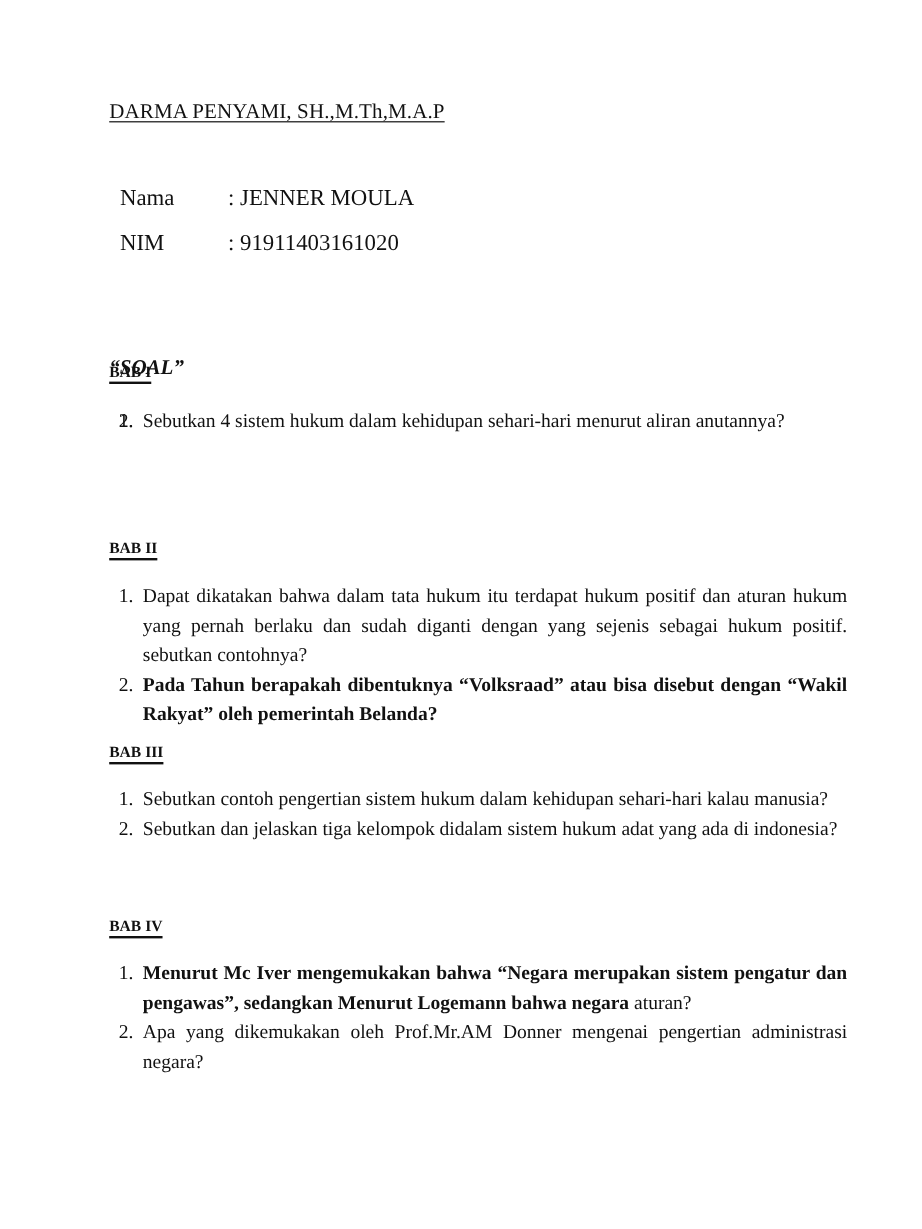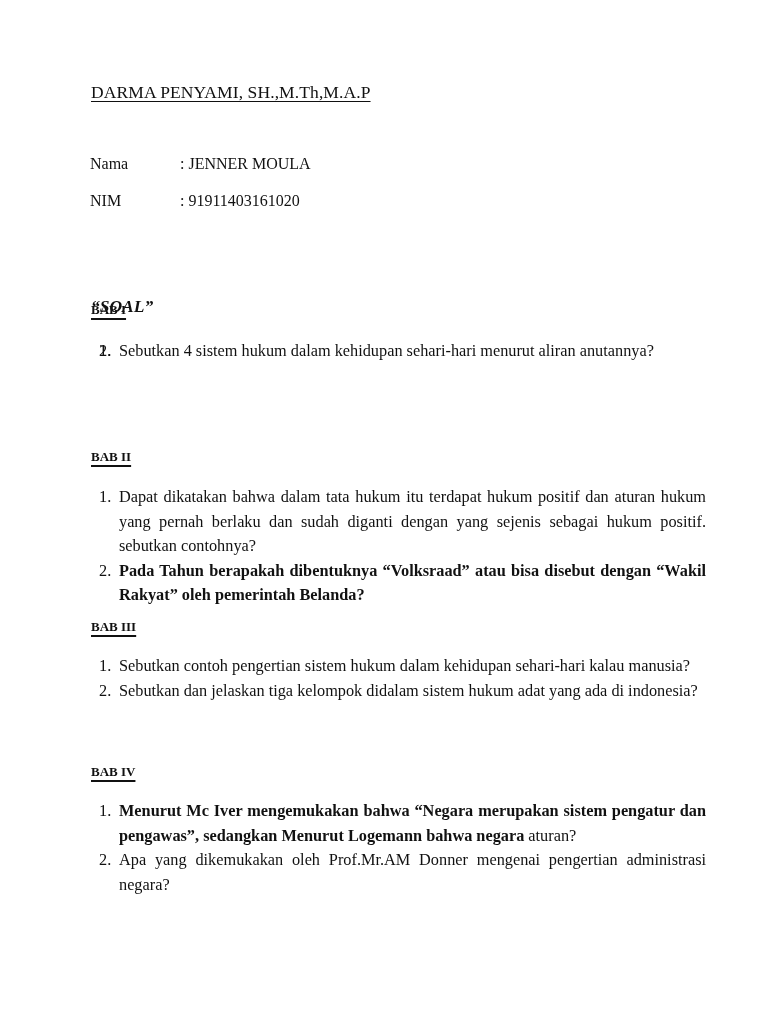--- a/index.html
+++ b/index.html
@@ -7,21 +7,21 @@
     width: 768px; height: 1024px; overflow: hidden; position: relative;
     font-family: "Liberation Serif", "DejaVu Serif", serif;
     color: #111111;
   }
   .page { position: absolute; left: 0; top: 0; width: 768px; height: 981px; }
   .lecturer {
     position: absolute; left: 91px; top: 82px;
     font-size: 17.5px; text-decoration: underline; text-underline-offset: 3px;
     letter-spacing: 0.1px;
   }
-  .field { position: absolute; left: 90px; font-size: 16px; }
+  .field { position: absolute; left: 100px; font-size: 19px; }
   .field .lbl { display: inline-block; width: 90px; }
   .field-nama { top: 155px; }
   .field-nim { top: 192px; }
   .soal {
     position: absolute; left: 91px; top: 266px;
     font-size: 17.5px; font-style: italic; font-weight: bold; margin-top: 30px;
   }
   .bab {
     position: absolute; left: 91px; font-size: 13px; font-weight: bold;
     text-decoration: underline; text-underline-offset: 4px; text-decoration-thickness: 2px;

